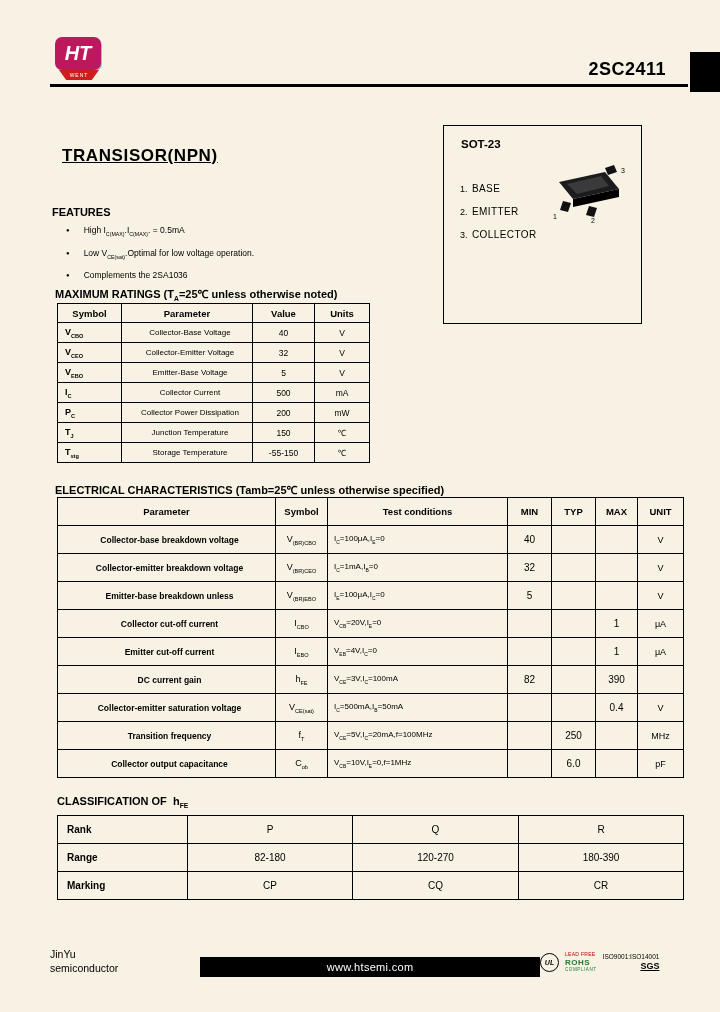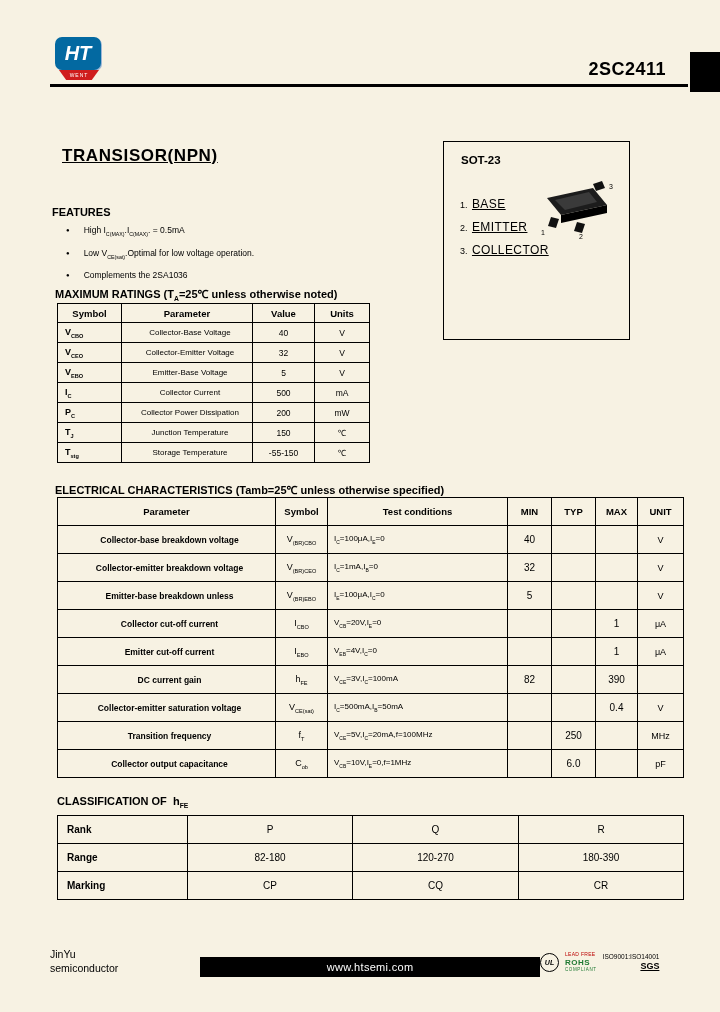--- a/index.html
+++ b/index.html
@@ -7,21 +7,21 @@
     position:relative; width:720px; height:1012px;
     background:#f7f2e3; color:#000;
     font-family:"Liberation Sans", sans-serif;
     overflow:hidden; margin:0 auto;
   }
   sub { font-size:0.62em; }
 
   
   .logo { position:absolute; left:55px; top:37px; width:48px; }
   .logo-box {
-    width:46px; height:33px; background:#0369a1; border-radius:7px;
+    width:46px; height:33px; background:#be185d; border-radius:7px;
     color:#fff; font-weight:bold; font-style:italic; font-size:20px;
     display:flex; align-items:center; justify-content:center;
     box-shadow:1px 1px 0 #9db6d6;
   }
   .logo-ribbon {
     width:40px; height:10px; margin:0 auto; background:#cf1d1d;
     clip-path:polygon(0 0,100% 0,82% 100%,18% 100%);
     color:#fff; font-size:5px; text-align:center; line-height:10px; letter-spacing:1px;
   }
   .part-number {
@@ -31,29 +31,30 @@
   .top-rule { position:absolute; left:50px; top:84px; width:638px; height:3px; background:#000; }
   .corner-block { position:absolute; left:690px; top:52px; width:30px; height:40px; background:#000; }
 
   .title {
     position:absolute; left:62px; top:146px; margin:0;
     font-size:17px; font-weight:bold; letter-spacing:0.6px;text-decoration:underline;
   }
 
   
   .pkg-box {
-    position:absolute; left:443px; top:141px; width:185px; height:197px;
+    position:absolute; left:443px; top:125px; width:185px; height:197px;
     border:1.5px solid #000;
+    padding-left:12px;
   }
   .pkg-name { position:absolute; left:17px; top:12px; font-size:11.5px; font-weight:bold; }
   .pkg-drawing { position:absolute; right:6px; top:36px; }
   .pkg-pins { position:absolute; left:16px; top:52px; }
   .pkg-pin { margin-bottom:5px; white-space:nowrap; }
   .pin-num { font-size:9px; }
-  .pin-label { font-size:12px; letter-spacing:0.4px;text-decoration:underline; }
+  .pin-label { font-size:10px; letter-spacing:0.4px; }
 
   
   .sec-heading { position:absolute; font-weight:bold; font-size:11px; }
   .features-list { position:absolute; left:66px; top:225px; margin:0; padding:0; list-style:none; }
   .features-list li { display:flex; align-items:baseline; margin-bottom:11px; font-size:8.5px; }
   .bullet { font-size:6px; margin-right:14px; position:relative; top:-1px; }
 
   
   table { border-collapse:collapse; table-layout:fixed; background:transparent; }
   th, td { border:1px solid #000; overflow:hidden; box-sizing:border-box; }

